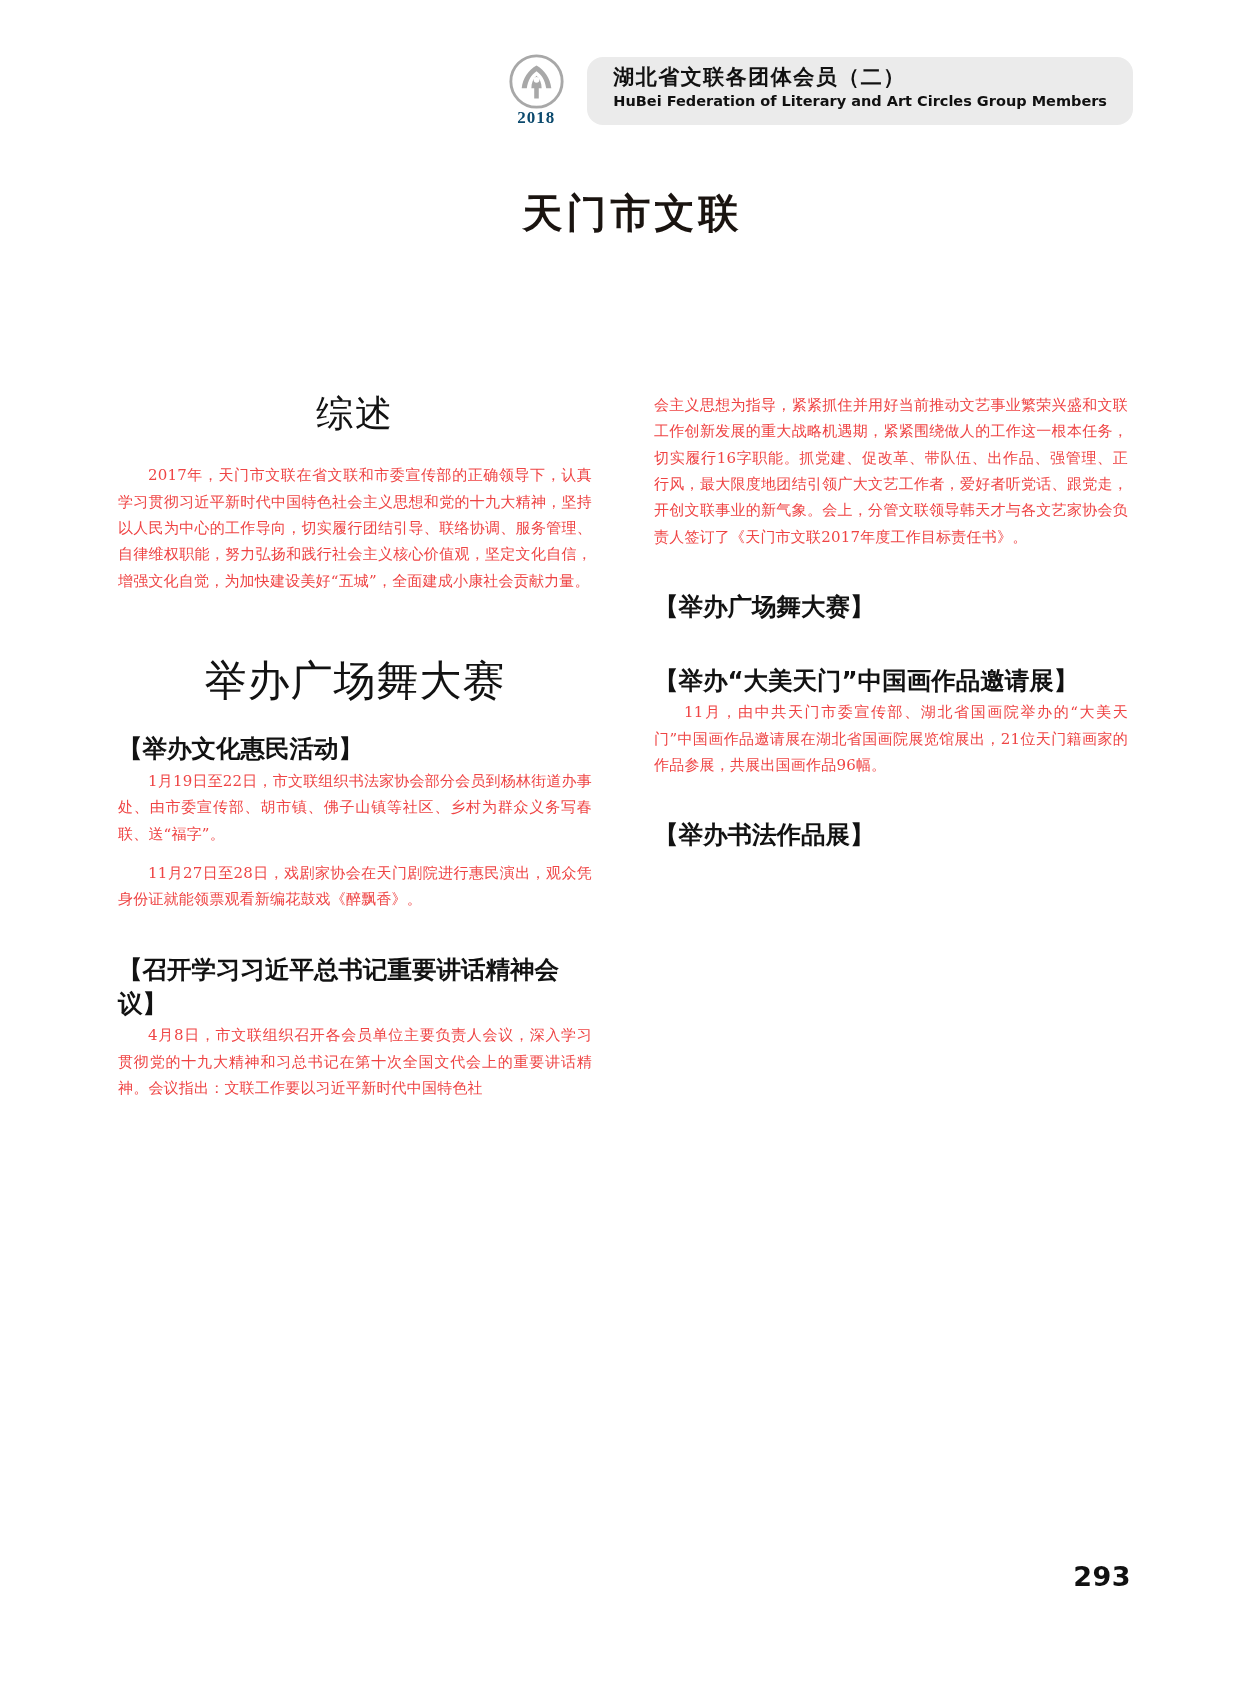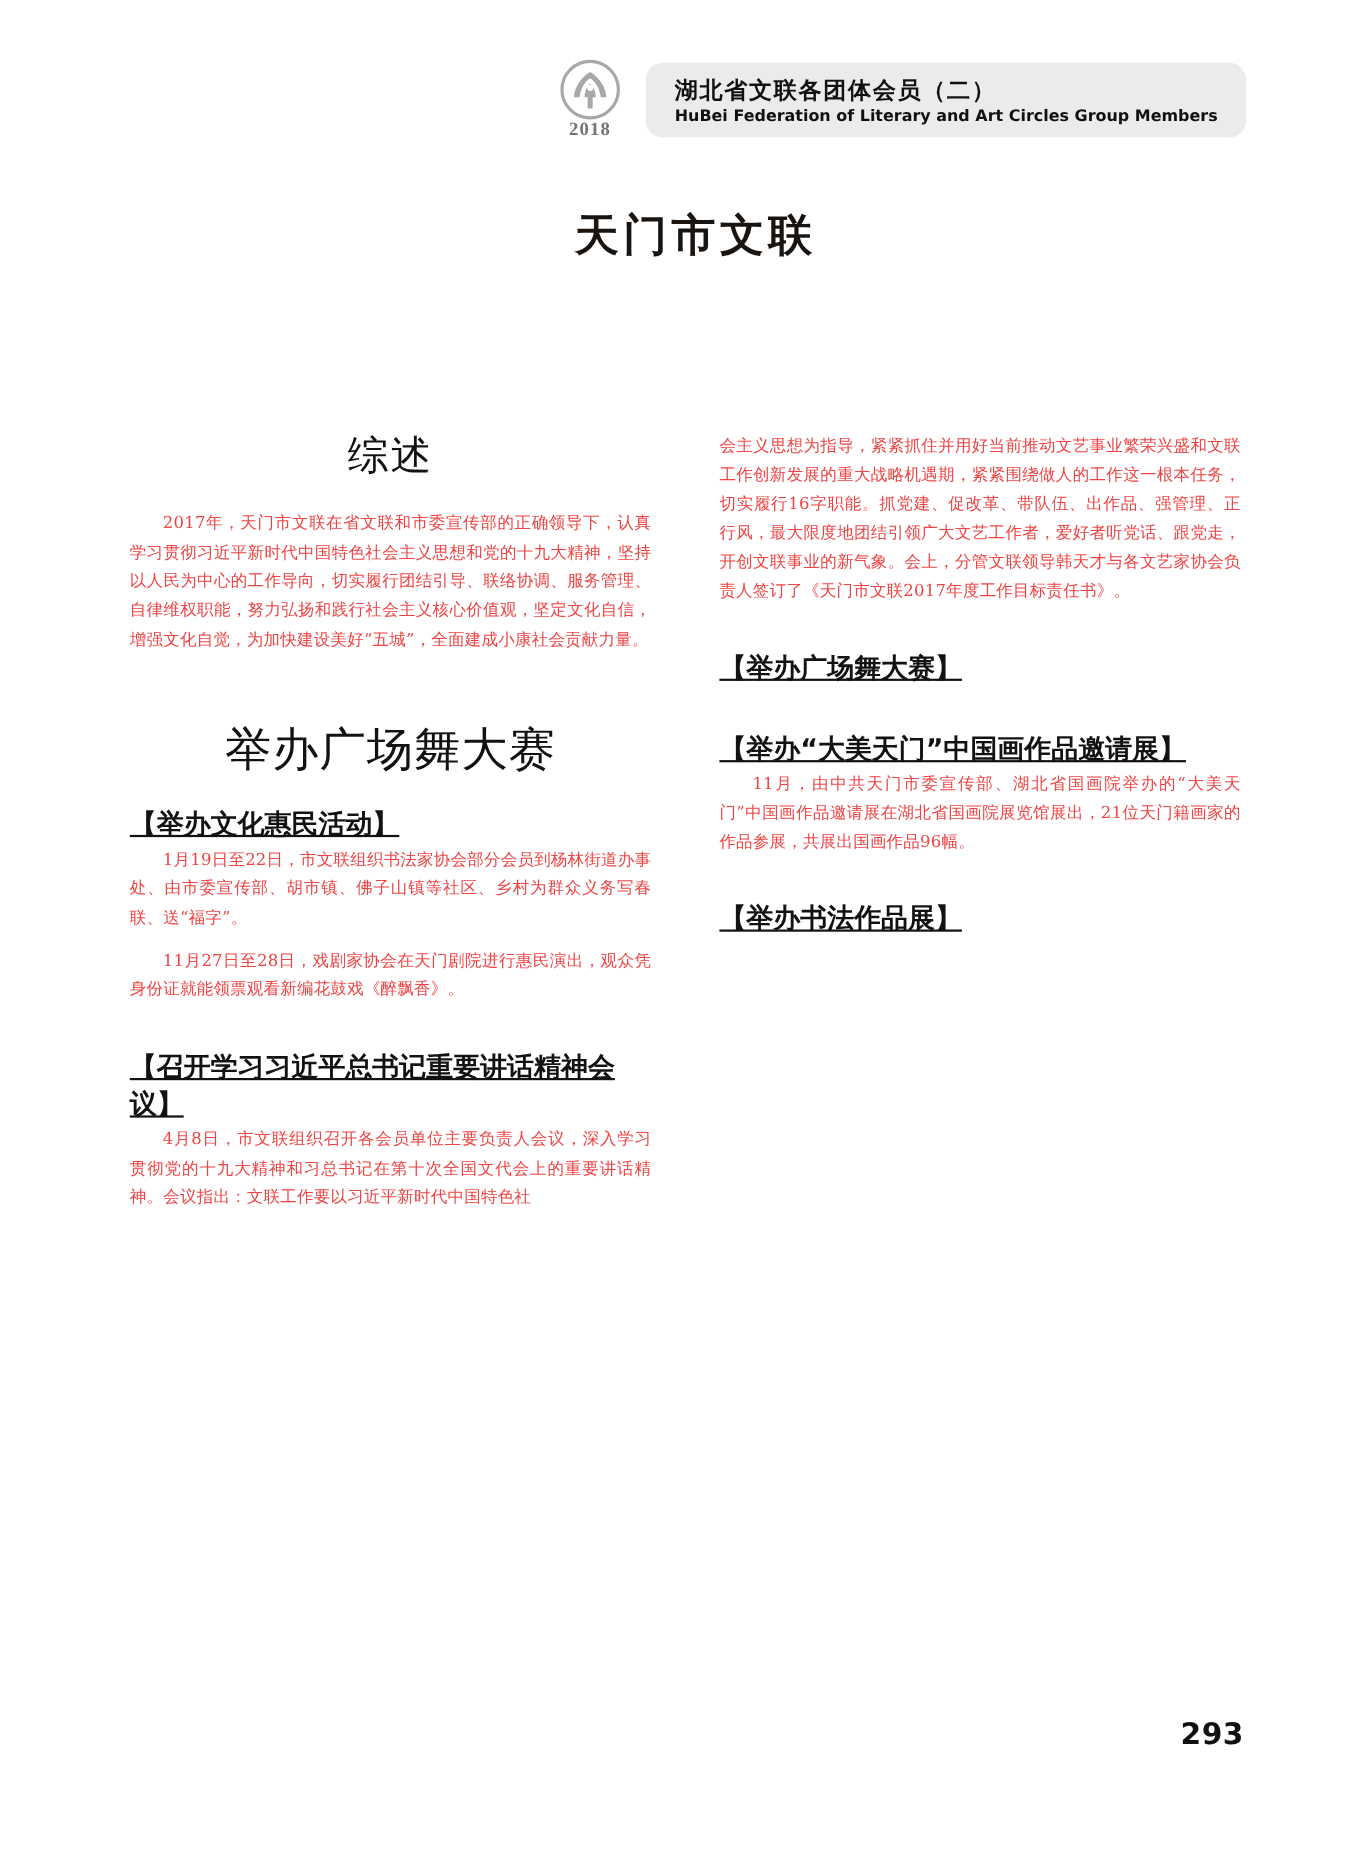--- a/index.html
+++ b/index.html
@@ -41,30 +41,30 @@
   }
   .emblem-mark {
     width: 57px;
     height: 57px;
   }
   .emblem-year {
     font-family: "Liberation Serif", serif;
     font-weight: bold;
     font-size: 17px;
     letter-spacing: 1px;
-    color: #737373;
+    color: #0c4a6e;
     margin-top: -2px;
   }
   .header-plate {
     background: #ebebeb;
     border-radius: 16px;
     padding: 7px 26px 9px 26px;
     display: flex;
     flex-direction: column;
-    justify-content: flex-end;
+    justify-content: flex-start;
     min-height: 52px;
   }
   .header-cn {
     font-family: "DejaVu Sans", sans-serif;
     font-weight: bold;
     font-size: 21px;
     letter-spacing: 1.5px;
     color: #111111;
     line-height: 1.25;
     white-space: nowrap;
@@ -125,21 +125,20 @@
   }
 
   h3.sub-title {
     margin: 0 0 2px 0;
     font-family: "DejaVu Sans", sans-serif;
     font-weight: bold;
     font-size: 24.5px;
     letter-spacing: 0px;
     color: #121212;
     line-height: 1.38;
-    text-decoration: underline;
   }
   h3.sub-title.gap {
     margin-top: 40px;
   }
 
   p.body-text {
     margin: 0;
     font-family: "DejaVu Serif", "Liberation Serif", serif;
     font-size: 15px;
     line-height: 1.755;

